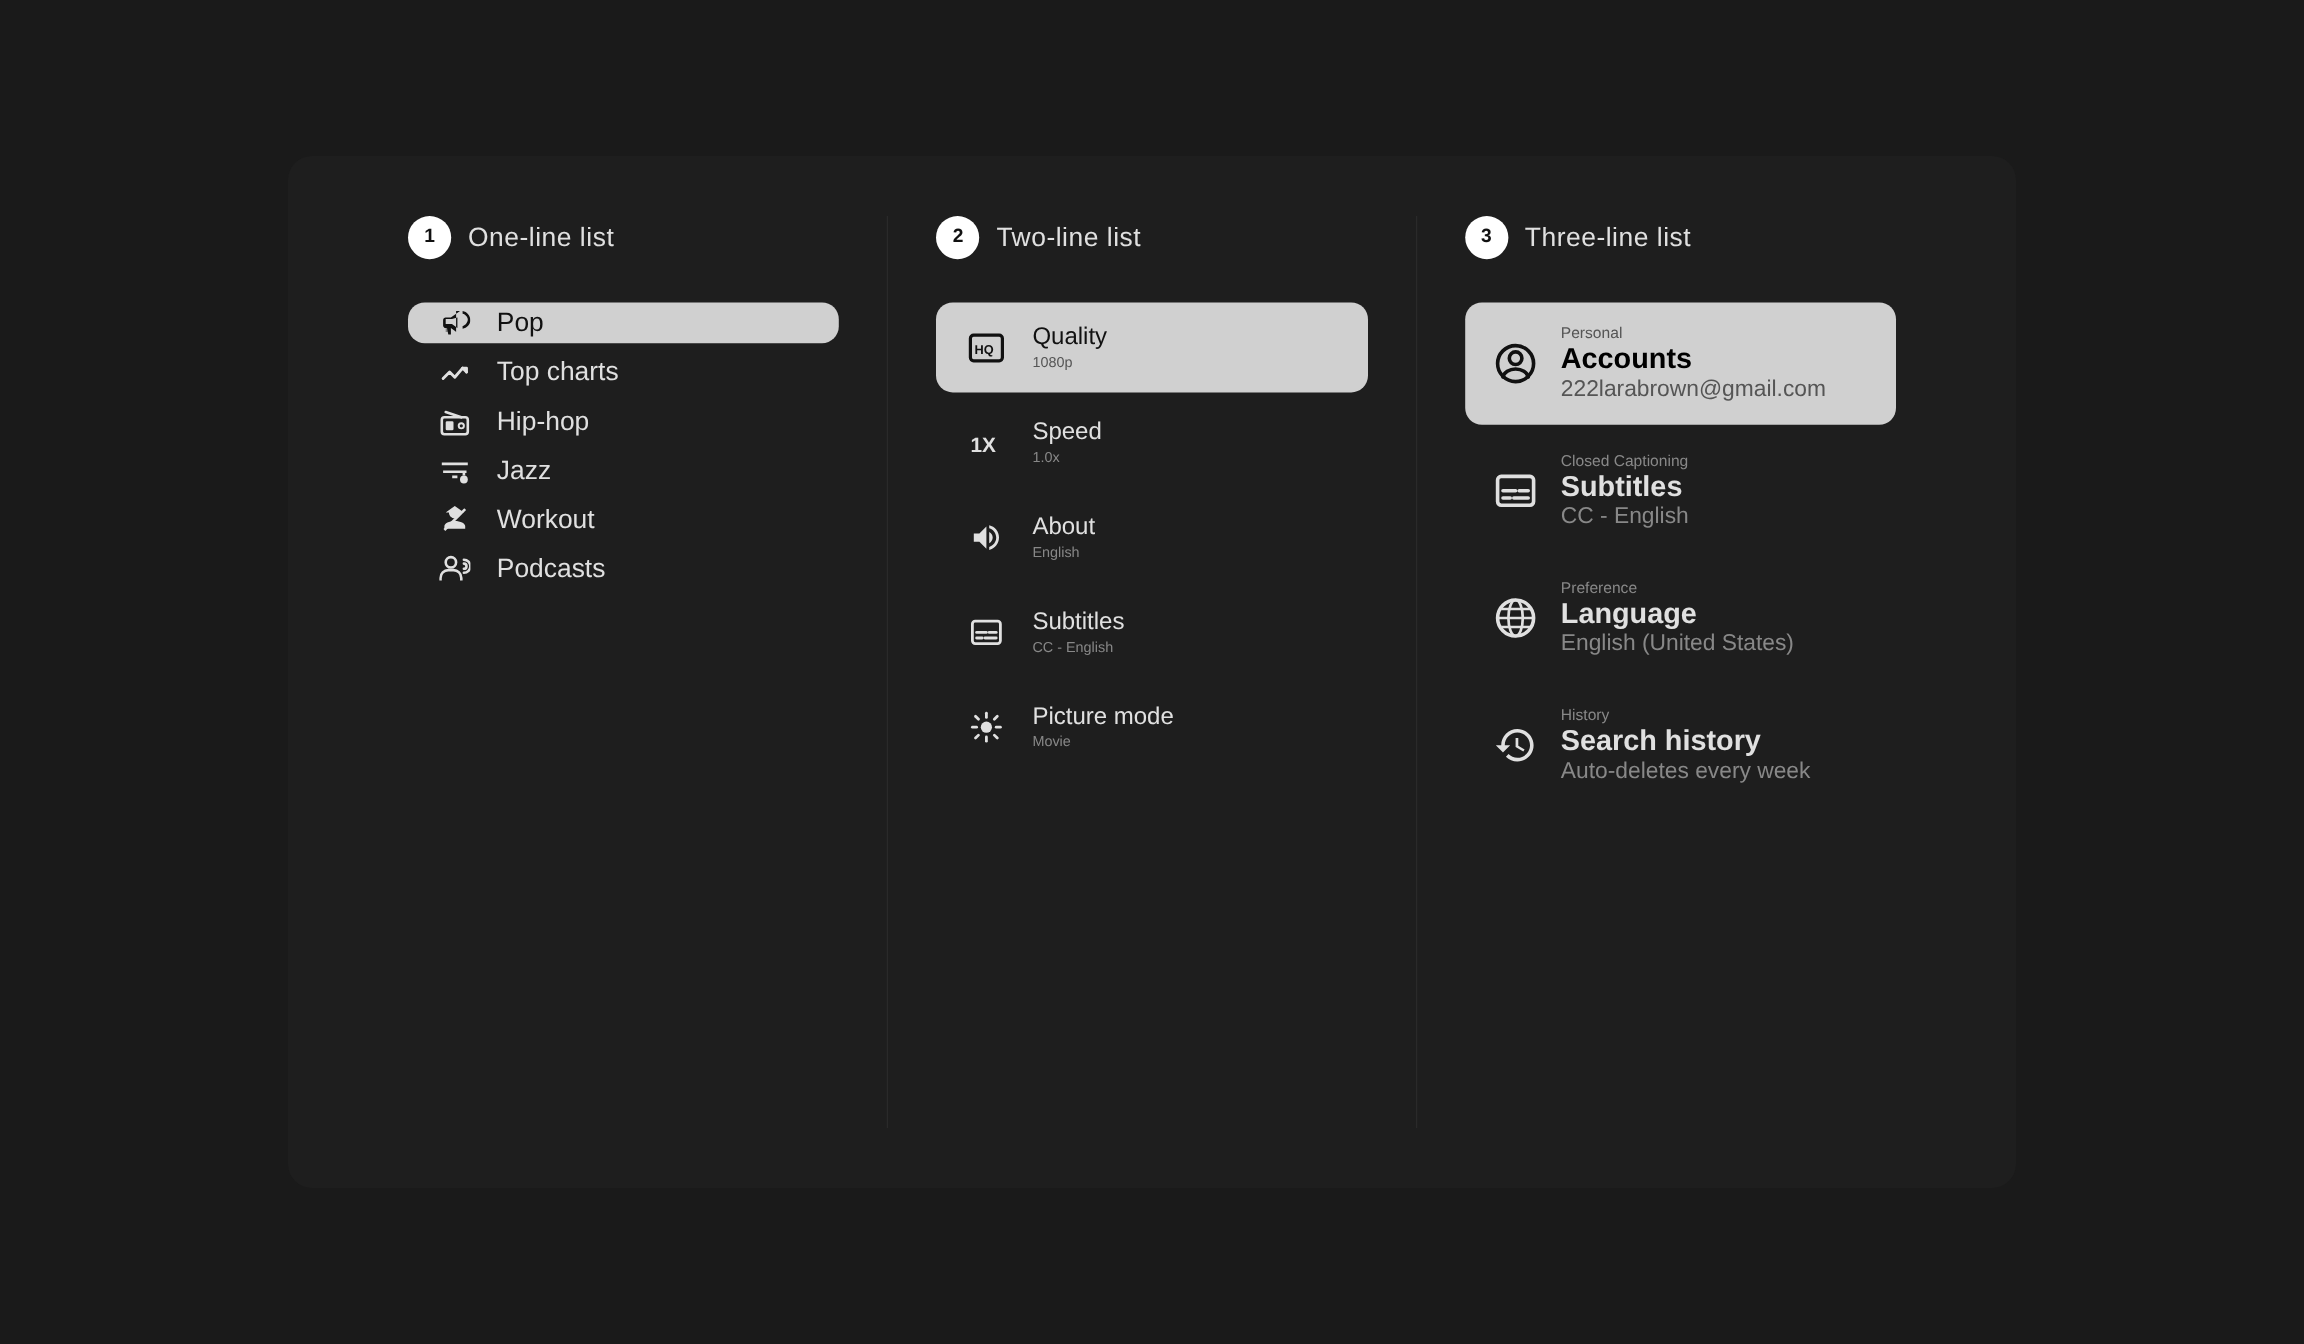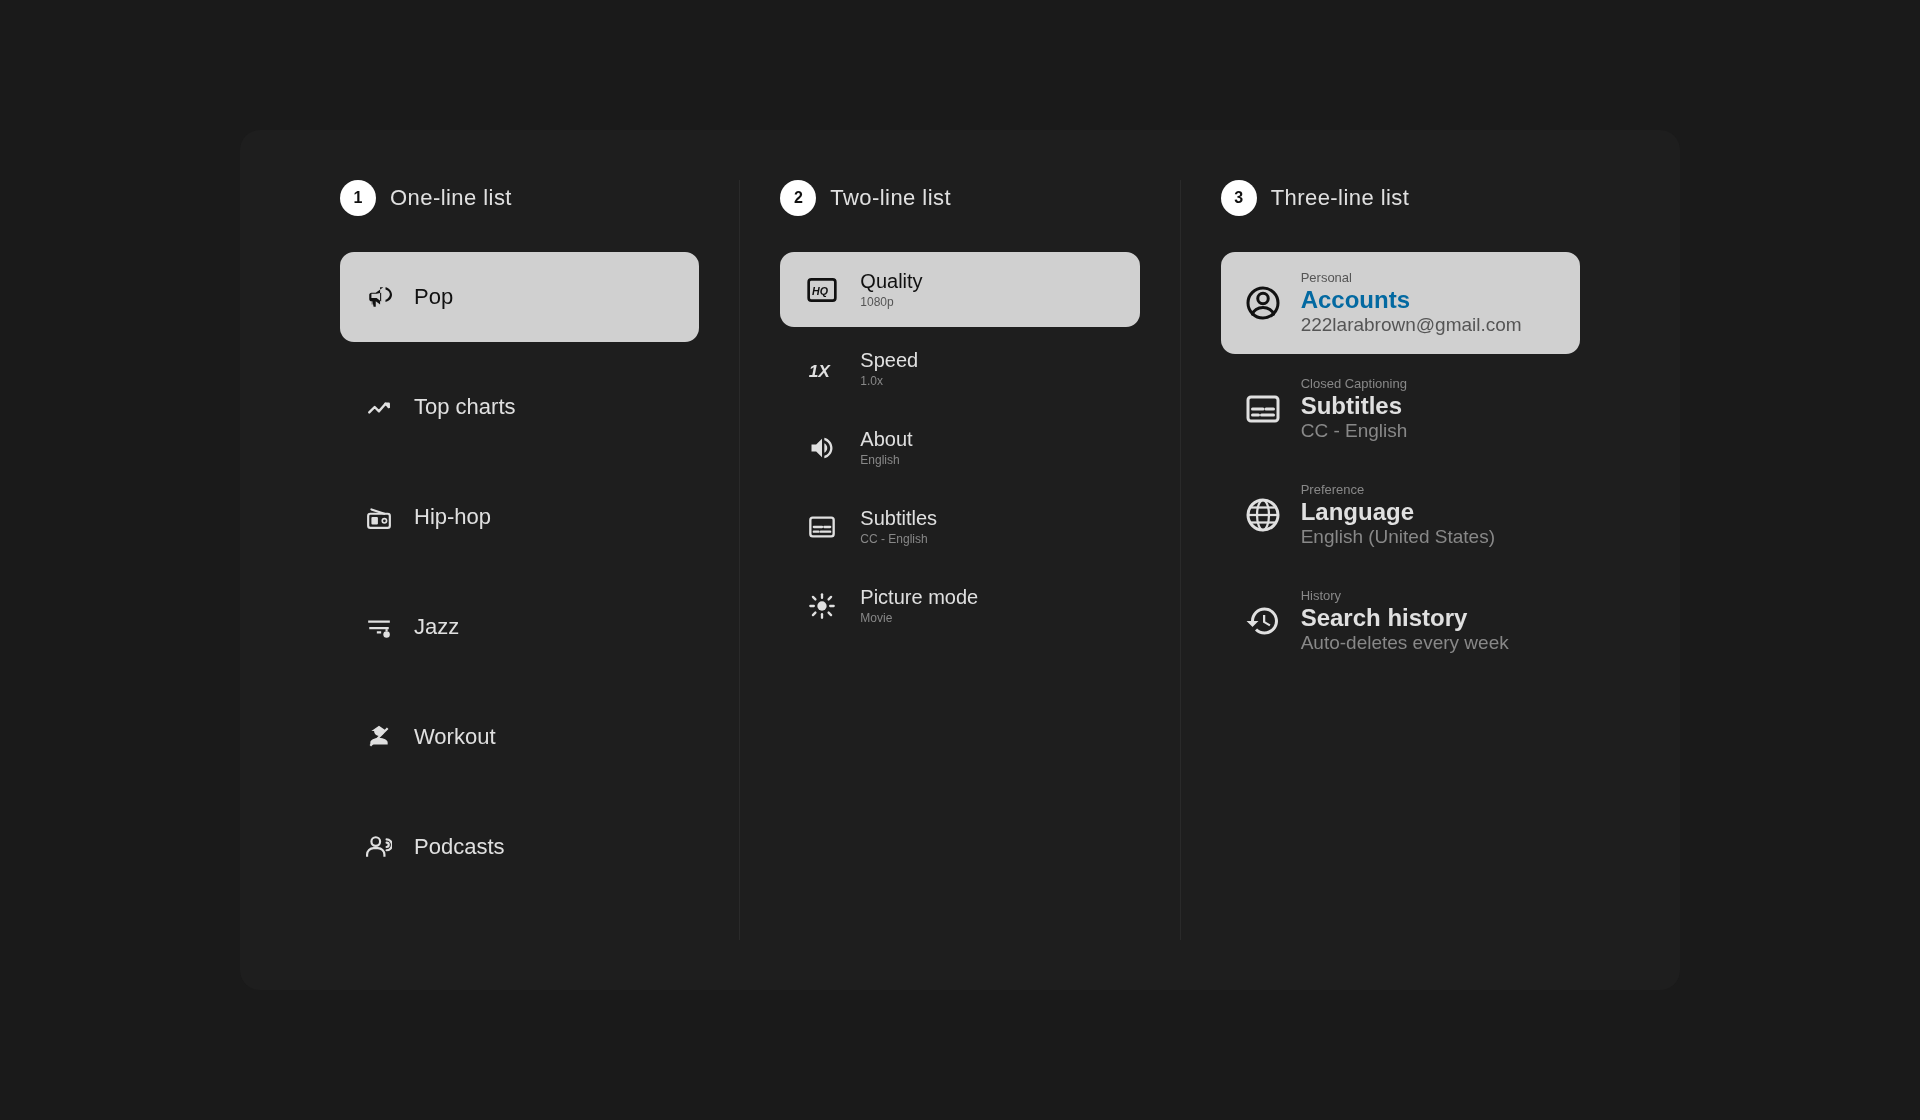--- a/index.html
+++ b/index.html
@@ -60,24 +60,24 @@
       font-size: 22px;
       font-weight: 500;
       letter-spacing: 0.02em;
     }
 
     
     .list-item-one {
       display: flex;
       align-items: center;
       gap: 20px;
-      padding: 32px 24px;
+      padding: 4px 24px;
       border-radius: 14px;
       cursor: pointer;
-      margin-bottom: 20px;
+      margin-bottom: 7px;
     }
 
     .list-item-one.active {
       background: #d0d0d0;
     }
 
     .list-item-one .item-icon {
       color: #fff;
       font-size: 22px;
       width: 30px;
@@ -113,21 +113,20 @@
     .list-item-two.active {
       background: #d0d0d0;
     }
 
     .list-item-two .item-icon {
       color: #fff;
       font-size: 22px;
       width: 36px;
       text-align: left;
       flex-shrink: 0;
-      font-style: italic;
     }
 
     .list-item-two.active .item-icon {
       color: #111;
     }
 
     .list-item-two .item-text {
       display: flex;
       flex-direction: column;
       gap: 2px;
@@ -197,21 +196,21 @@
       color: #555;
     }
 
     .list-item-three .item-primary {
       color: #e0e0e0;
       font-size: 24px;
       font-weight: 600;
     }
 
     .list-item-three.active .item-primary {
-      color: #0369a1;
+      color: #000000;
     }
 
     .list-item-three .item-secondary {
       color: #888;
       font-size: 19px;
     }
 
     .list-item-three.active .item-secondary {
       color: #555;
     }

